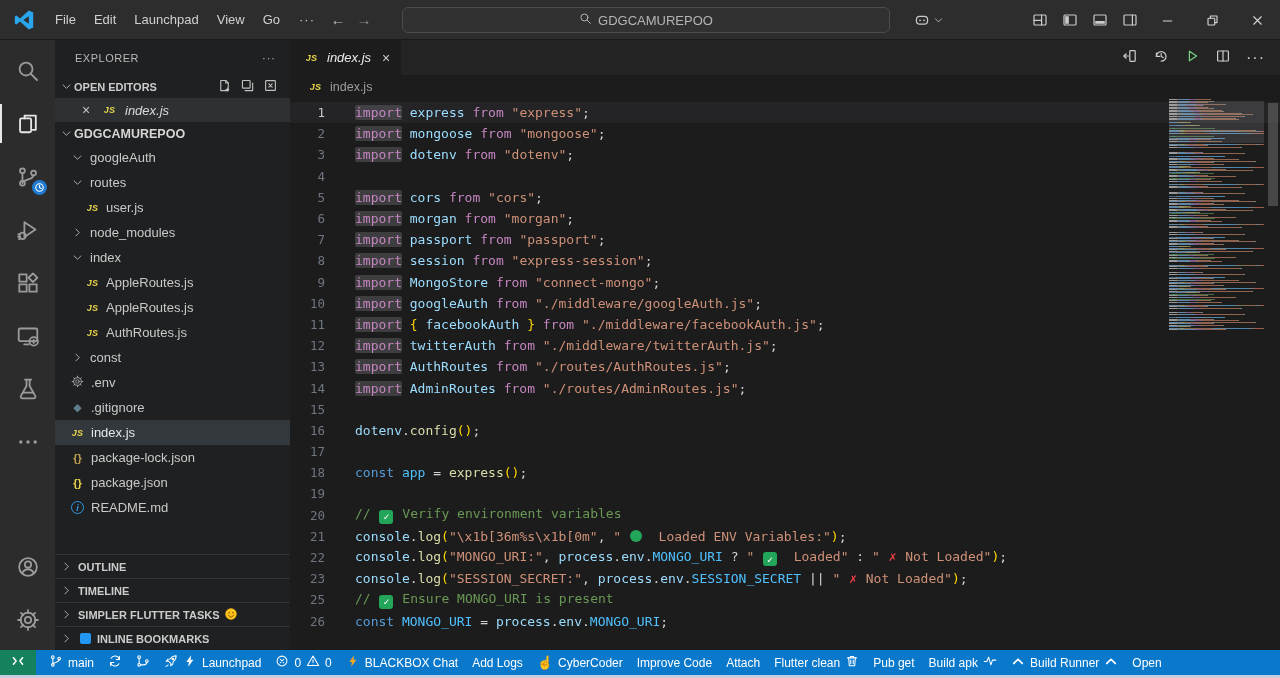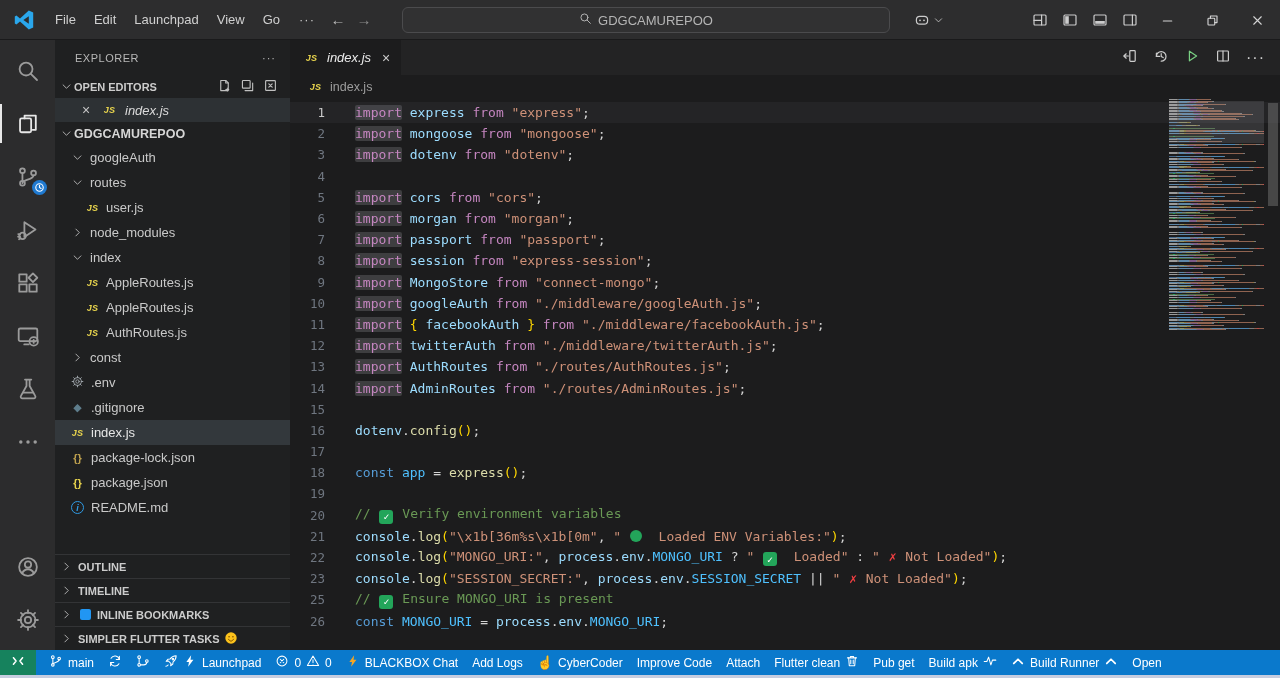--- a/index.html
+++ b/index.html
@@ -458,36 +458,36 @@
               </svg>
             </span>
             <span class="lbl">TIMELINE</span>
           </div>
           <div class="section-row">
             <span class="chev">
               <svg viewBox="0 0 16 16" fill="none" stroke="currentColor" stroke-width="1.2" stroke-linecap="round" stroke-linejoin="round">
                 <path d="M6 3.8 10.2 8 6 12.2"></path>
               </svg>
             </span>
-            <span class="em-bluebox"></span>
-            <span class="lbl">INLINE BOOKMARKS</span>
-          </div>
-          <div class="section-row">
-            <span class="chev">
-              <svg viewBox="0 0 16 16" fill="none" stroke="currentColor" stroke-width="1.2" stroke-linecap="round" stroke-linejoin="round">
-                <path d="M6 3.8 10.2 8 6 12.2"></path>
-              </svg>
-            </span>
             <span class="lbl">SIMPLER FLUTTER TASKS</span>
             <span class="em-smile"><svg viewBox="0 0 16 16">
                 <circle cx="8" cy="8" r="6.5" fill="#fcc21b"></circle>
                 <circle cx="5.8" cy="6.6" r="0.9" fill="#7a4b00"></circle>
                 <circle cx="10.2" cy="6.6" r="0.9" fill="#7a4b00"></circle>
                 <path d="M5.2 9.4c.7 1.4 1.7 2.1 2.8 2.1s2.1-.7 2.8-2.1" stroke="#7a4b00" stroke-width="1.1" fill="none" stroke-linecap="round"></path>
               </svg></span>
+          </div>
+          <div class="section-row">
+            <span class="chev">
+              <svg viewBox="0 0 16 16" fill="none" stroke="currentColor" stroke-width="1.2" stroke-linecap="round" stroke-linejoin="round">
+                <path d="M6 3.8 10.2 8 6 12.2"></path>
+              </svg>
+            </span>
+            <span class="em-bluebox"></span>
+            <span class="lbl">INLINE BOOKMARKS</span>
           </div>
         </div>
     </aside>
 
     <section class="editor">
       <div class="tabbar">
         <div class="tab active">
           <span class="fic" id="tab-fic">
               <span class="jsb">JS</span>
             </span>

